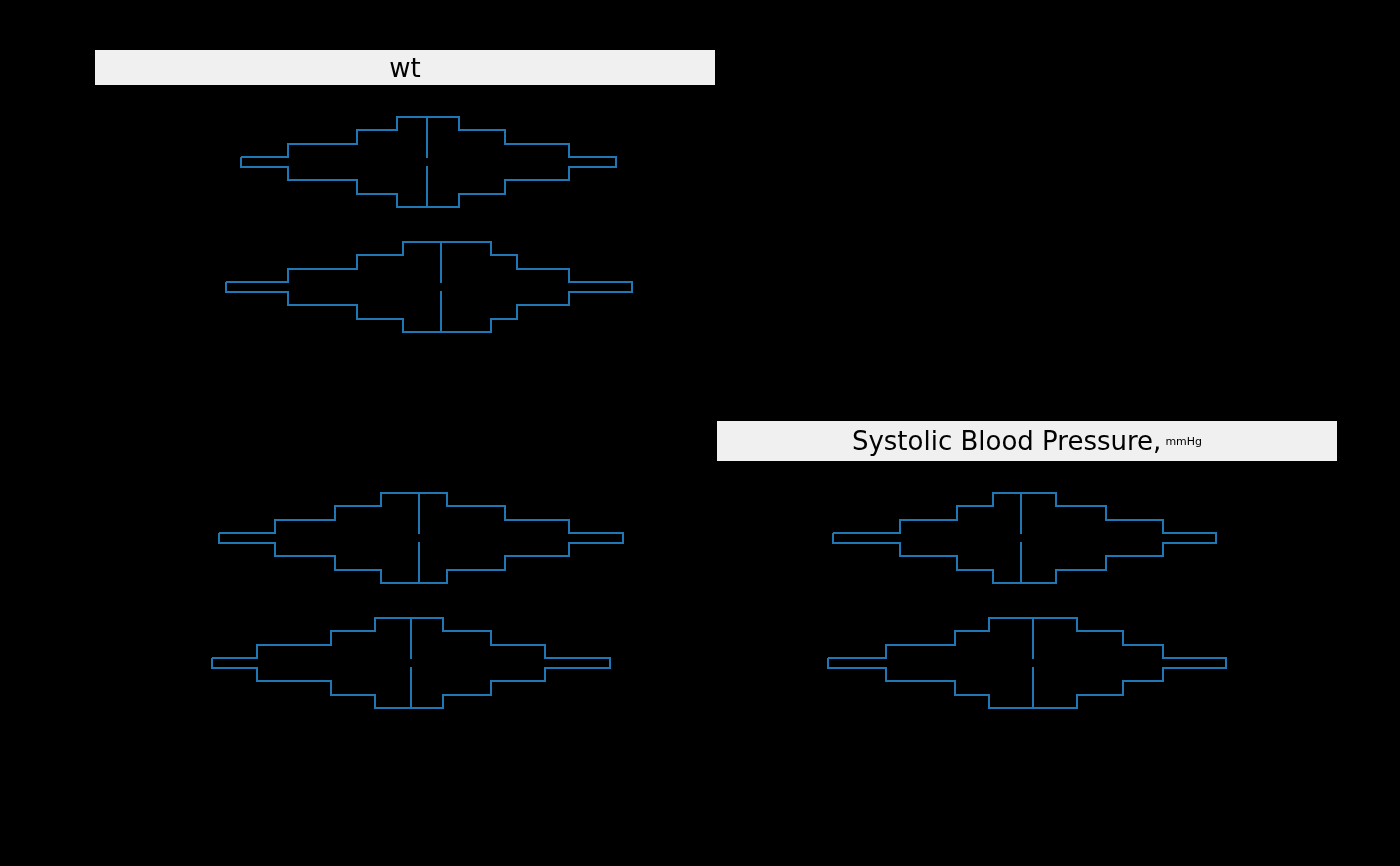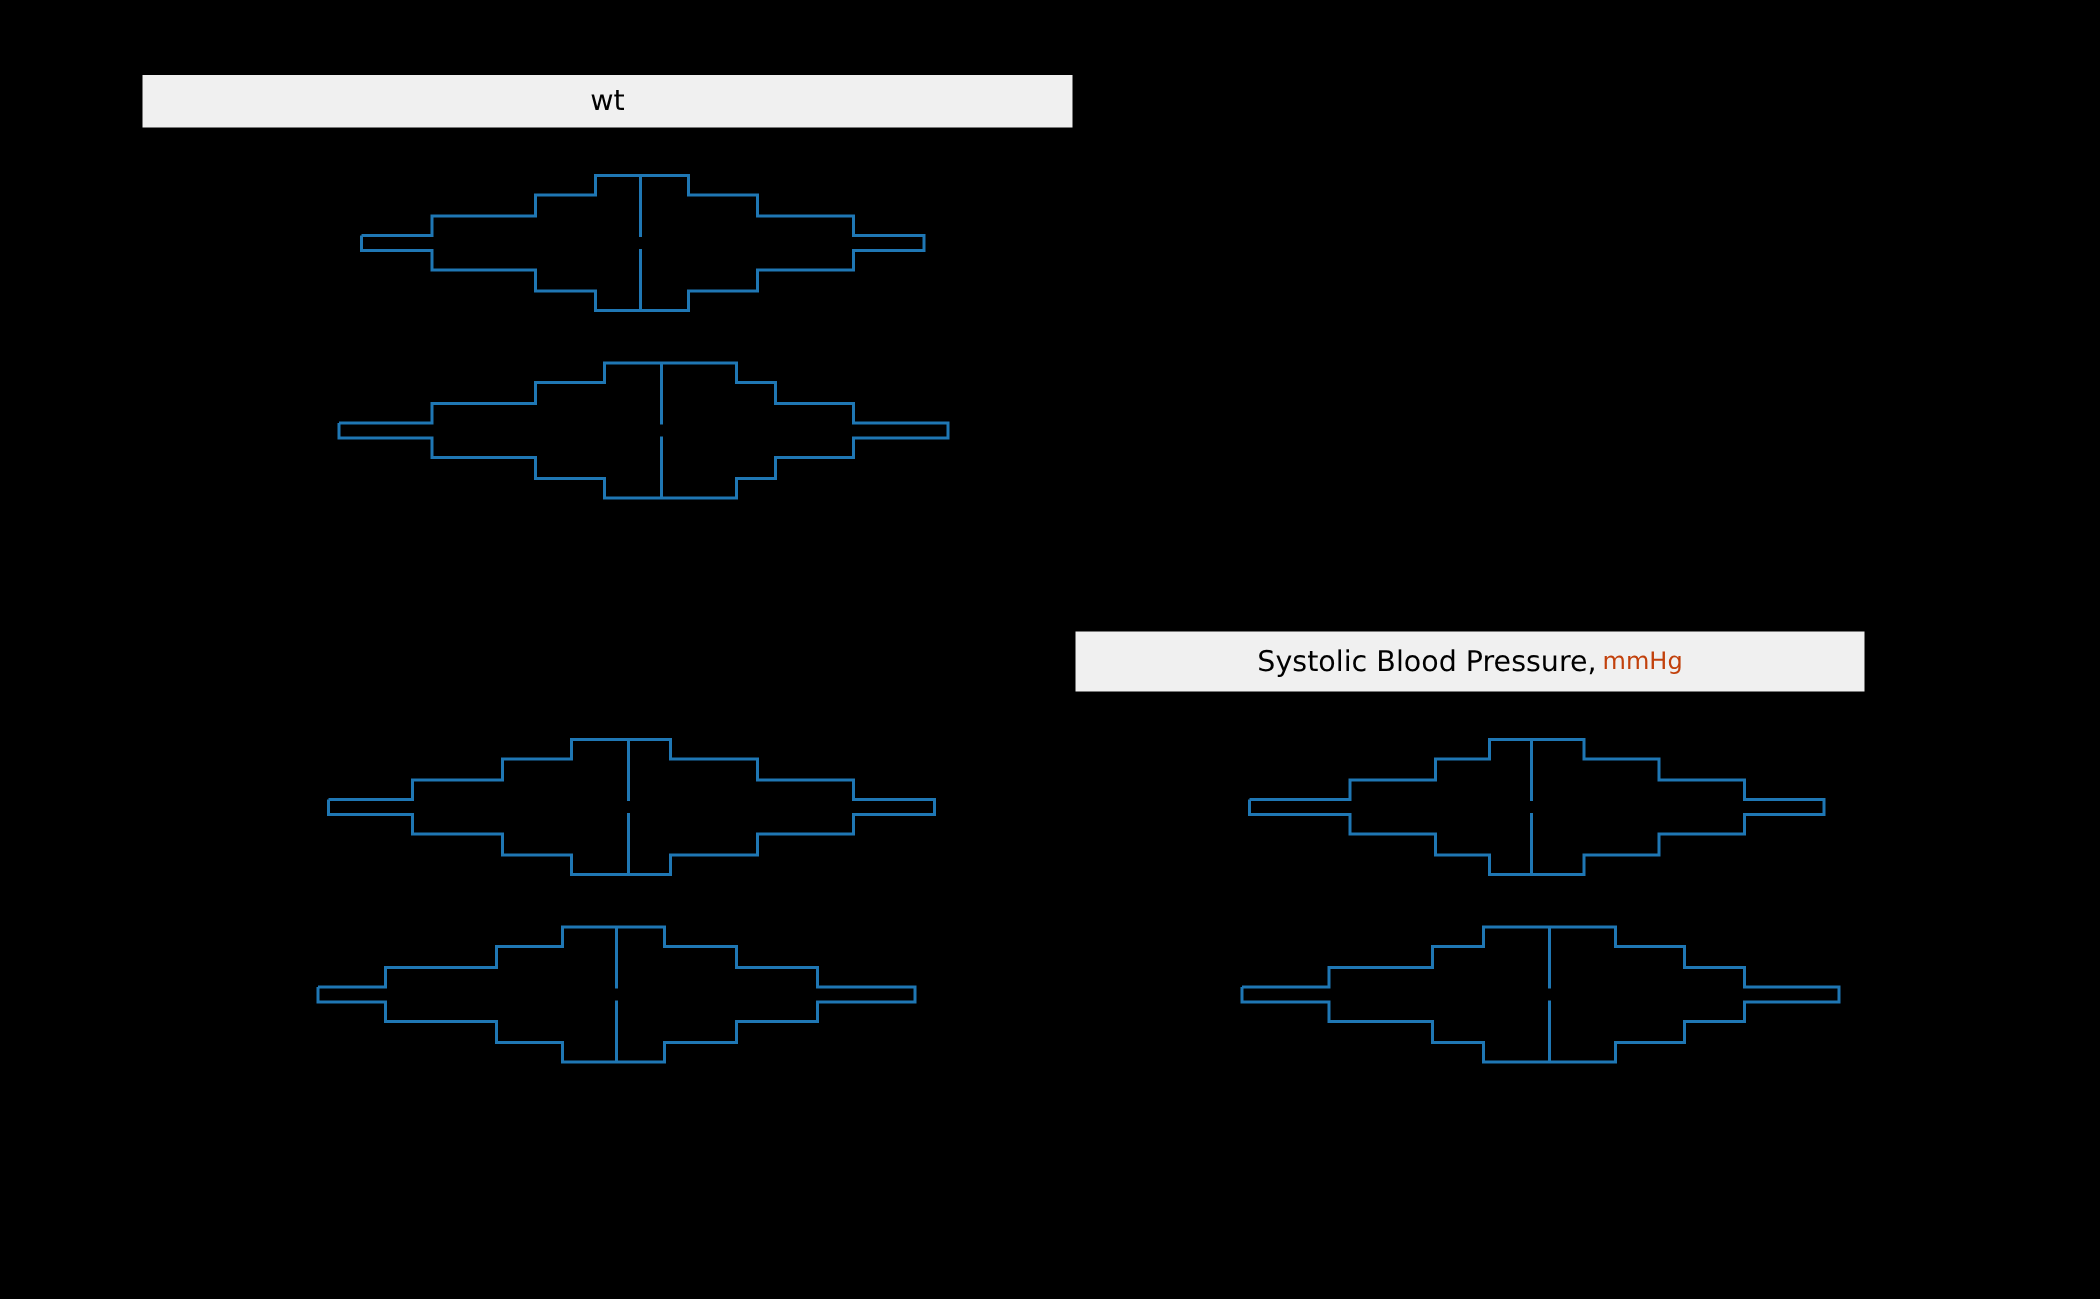--- a/index.html
+++ b/index.html
@@ -26,44 +26,44 @@
     background: #f0f0f0;
     color: #000000;
     display: flex;
     align-items: center;
     justify-content: center;
     box-sizing: border-box;
     white-space: nowrap;
     line-height: 1;
   }
   .panel-title .main-label {
-    font-size: 19px;
+    font-size: 26px;
     color: #000000;
   }
   .panel-title .sub-label {
-    font-size: 16px;
-    color: #c2410c;
+    font-size: 11px;
+    color: #000000;
     margin-left: 4px;
   }
   .title-wt {
     left: 95px;
     top: 50px;
     width: 620px;
     height: 35px;
   }
   .title-age {
     left: 95px;
     top: 421px;
     width: 620px;
     height: 40px;
   }
   .title-sbp {
     left: 717px;
     top: 421px;
-    width: 526px;
+    width: 620px;
     height: 40px;
   }
   svg.plot-layer {
     position: absolute;
     left: 0;
     top: 0;
     width: 1400px;
     height: 866px;
     pointer-events: none;
   }

